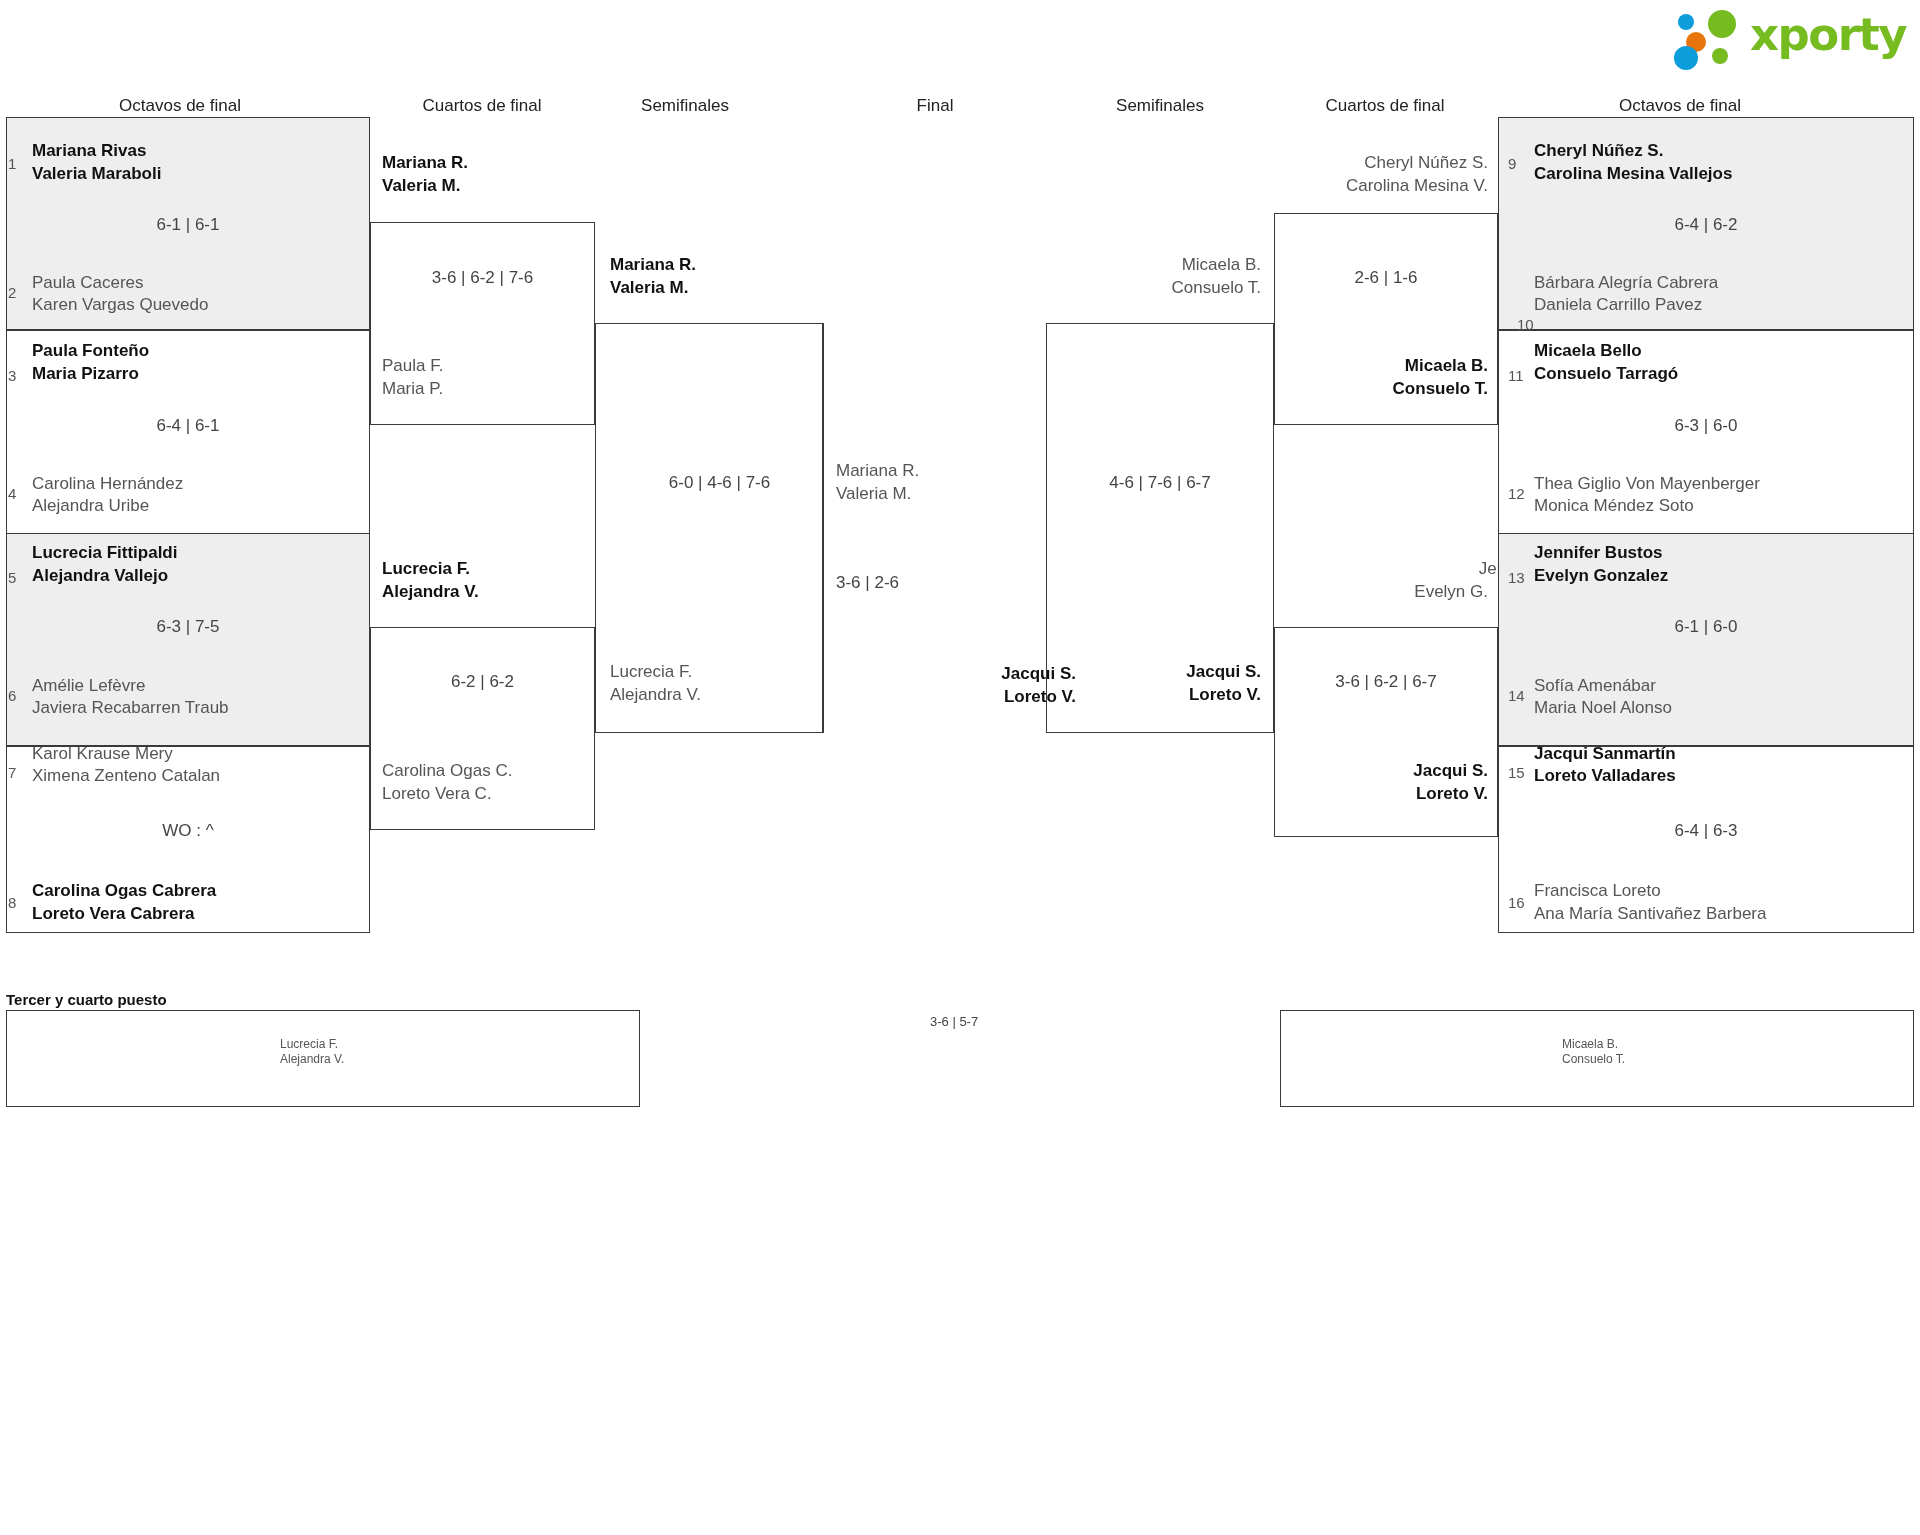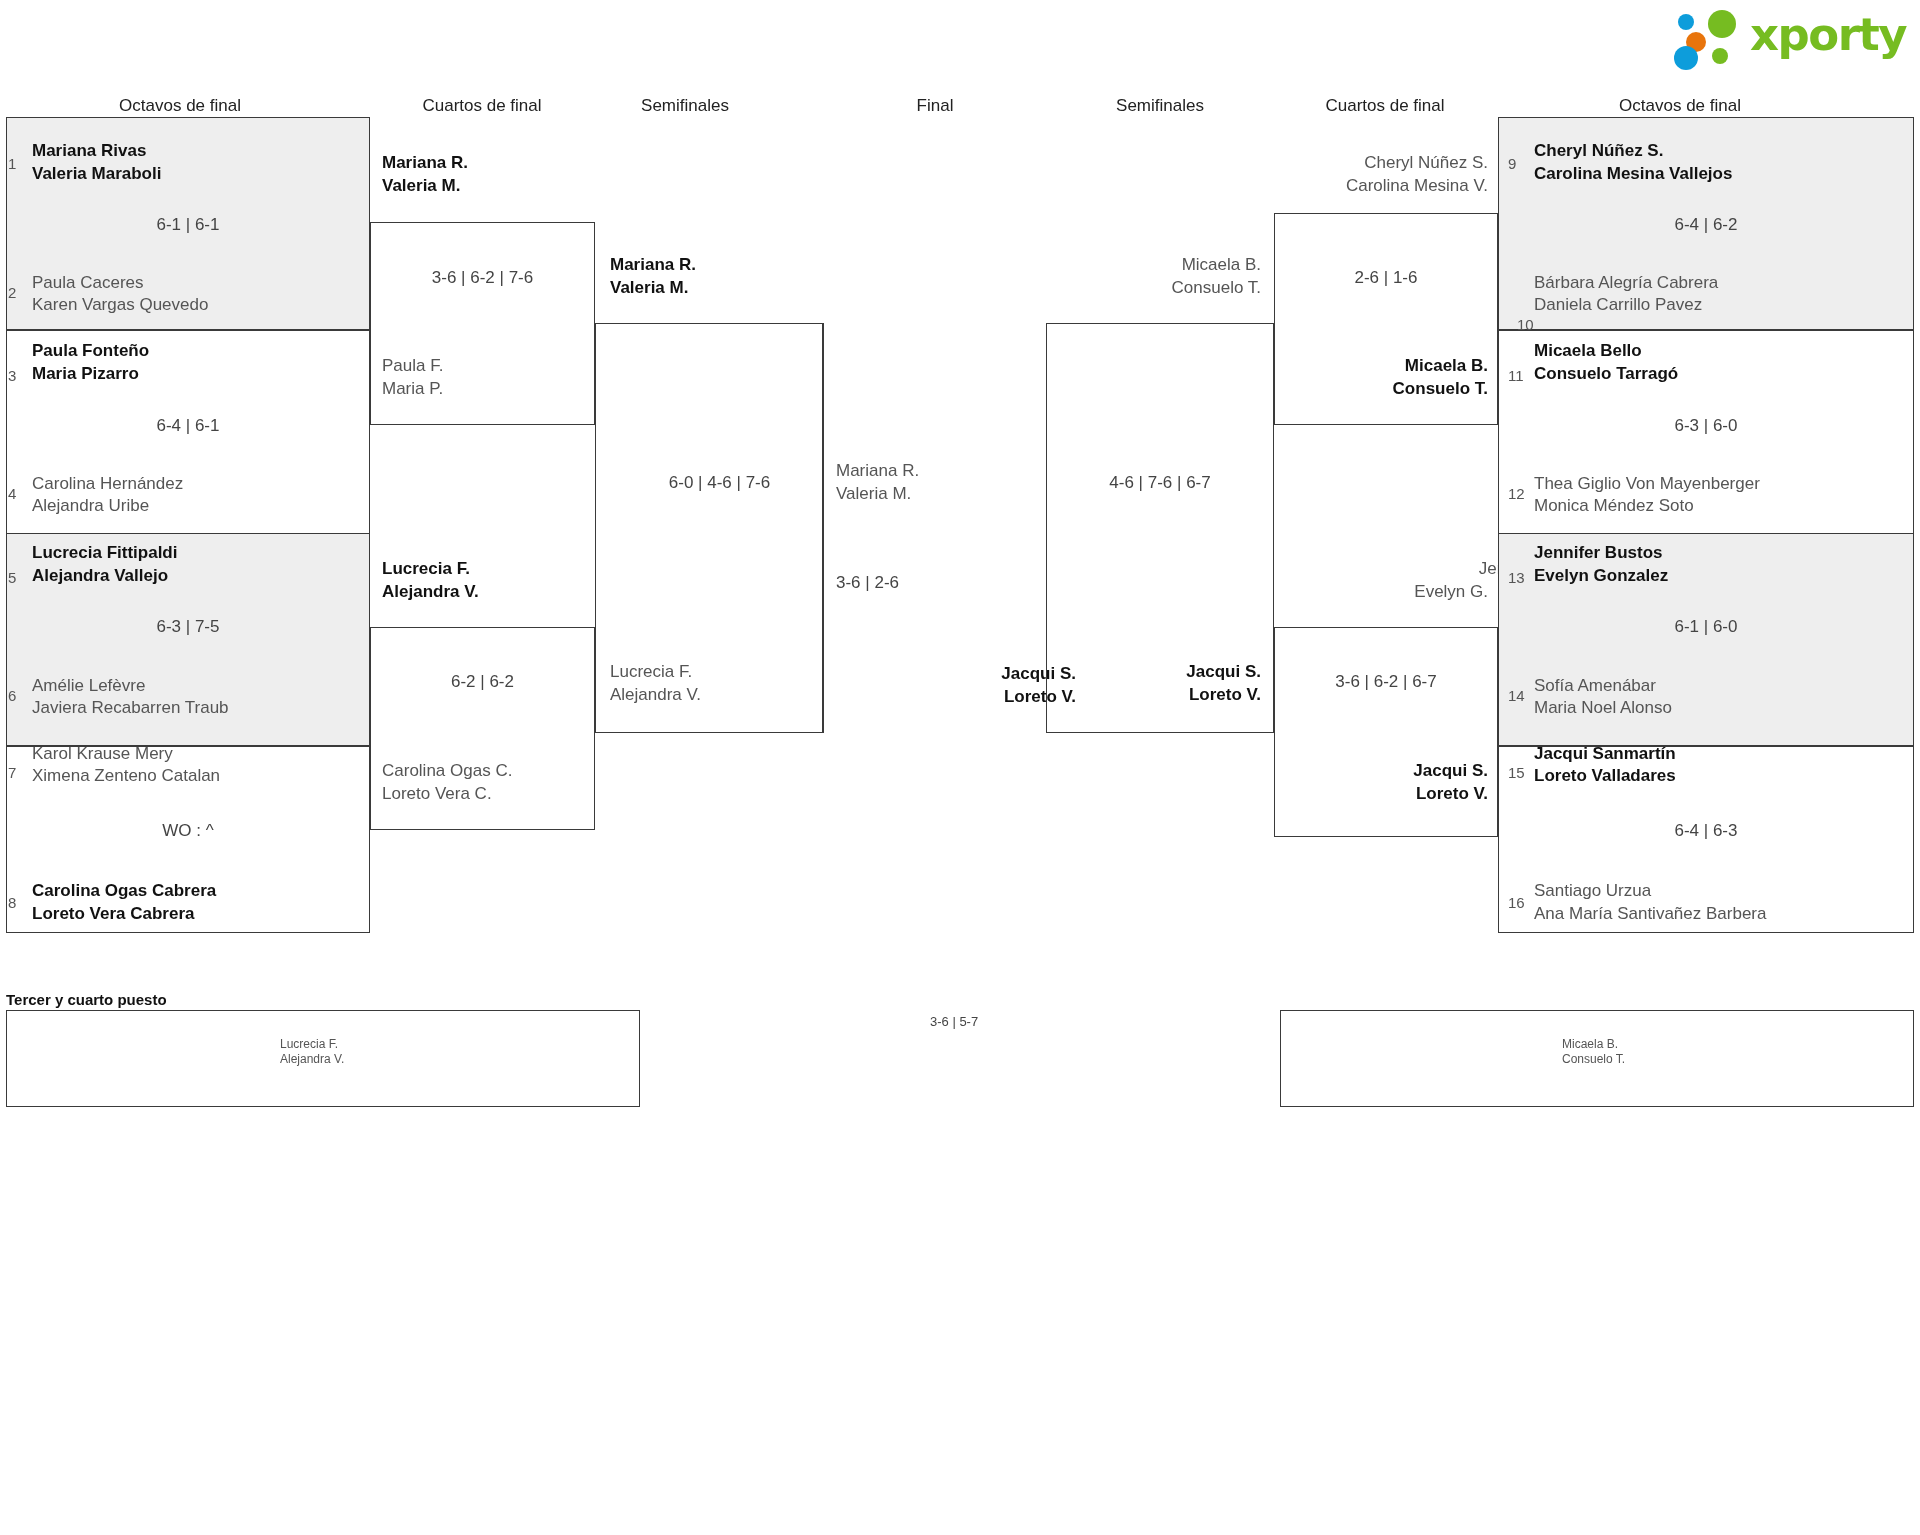--- a/index.html
+++ b/index.html
@@ -192,21 +192,21 @@
 <div class="seed" style="left:1508px;top:688px;text-align:center;">14</div>
 <div class="players" style="left:1534px;top:675px;">Sofía Amenábar</div>
 <div class="players" style="left:1534px;top:697px;">Maria Noel Alonso</div>
 
 <div class="slot bordered" style="left:1498px;top:746px;width:416px;height:187px;"></div>
 <div class="seed" style="left:1508px;top:765px;">15</div>
 <div class="players win" style="left:1534px;top:743px;">Jacqui Sanmartín</div>
 <div class="players win" style="left:1534px;top:765px;">Loreto Valladares</div>
 <div class="score" style="left:1498px;top:821px;width:416px;">6-4 | 6-3</div>
 <div class="seed" style="left:1508px;top:895px;">16</div>
-<div class="players" style="left:1534px;top:880px;">Santiago Urzua</div>
+<div class="players" style="left:1534px;top:880px;">Francisca Loreto</div>
 <div class="players" style="left:1534px;top:903px;">Ana María Santivañez Barbera</div>
 
 <div id="third-title">Tercer y cuarto puesto</div>
 <div class="slot bordered" style="left:6px;top:1010px;width:634px;height:97px;"></div>
 <div class="small-players" style="left:280px;top:1037px;">Lucrecia F.</div>
 <div class="small-players" style="left:280px;top:1052px;">Alejandra V.</div>
 <div class="small-score" style="left:930px;top:1014px;">3-6 | 5-7</div>
 <div class="slot bordered" style="left:1280px;top:1010px;width:634px;height:97px;"></div>
 <div class="small-players" style="left:1562px;top:1037px;">Micaela B.</div>
 <div class="small-players" style="left:1562px;top:1052px;">Consuelo T.</div>

